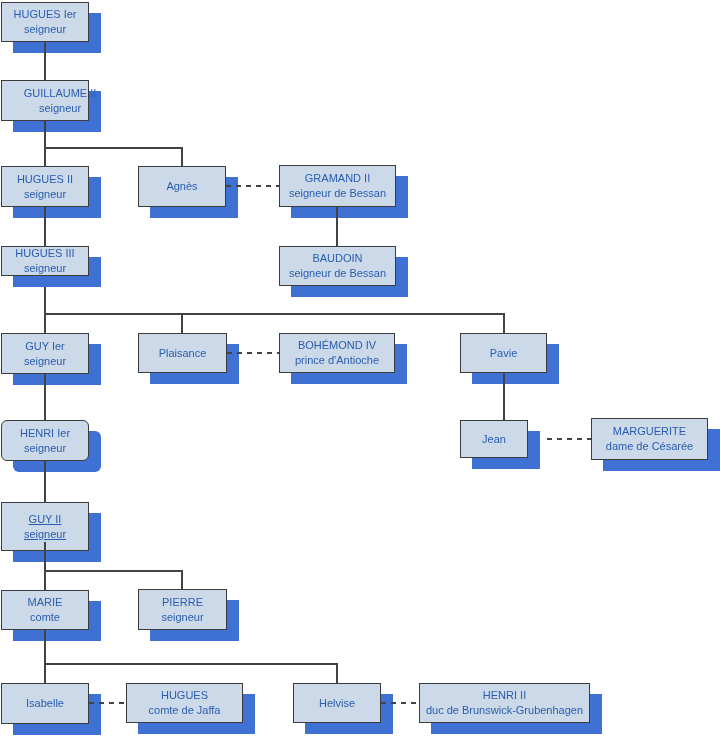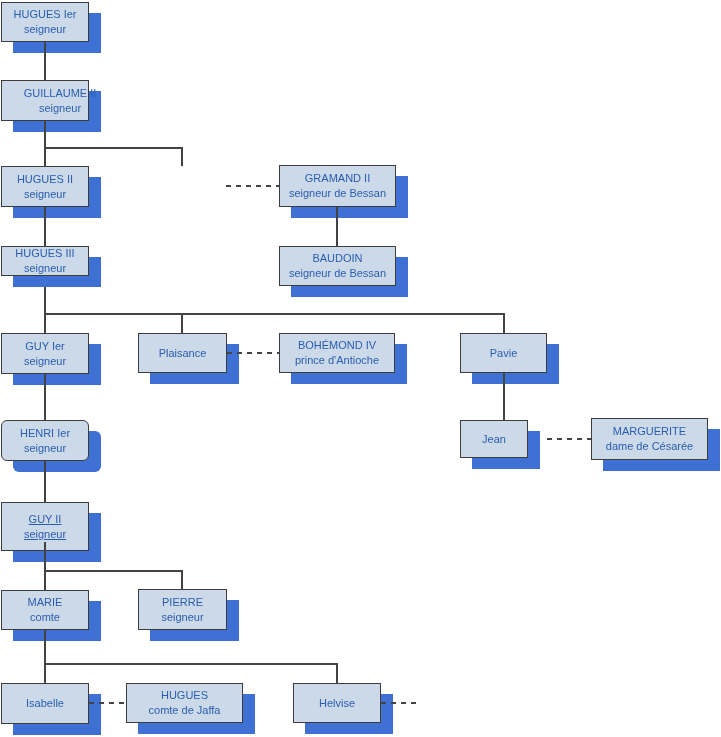--- a/index.html
+++ b/index.html
@@ -29,20 +29,24 @@
       <span>HUGUES Ier</span>
       <span>seigneur</span>
     </div>
     <div class="node" style="left: 1px; top: 80px; width: 88px; height: 41px; padding-left: 32px;">
       <span>GUILLAUME II</span>
       <span>seigneur</span>
     </div>
     <div class="node" style="left: 1px; top: 166px; width: 88px; height: 41px;">
       <span>HUGUES II</span>
       <span>seigneur</span>
+    </div>
+    <div class="node" style="left: 138px; top: 166px; width: 88px; height: 41px;">
+      <span>Agnès</span>
+
     </div>
     <div class="node" style="left: 279px; top: 165px; width: 117px; height: 42px;">
       <span>GRAMAND II</span>
       <span>seigneur de Bessan</span>
     </div>
     <div class="node" style="left: 1px; top: 246px; width: 88px; height: 30px;">
       <span>HUGUES III</span>
       <span>seigneur</span>
     </div>
     <div class="node" style="left: 279px; top: 246px; width: 117px; height: 40px;">
@@ -94,20 +98,24 @@
 
     </div>
     <div class="node" style="left: 126px; top: 683px; width: 117px; height: 40px;">
       <span>HUGUES</span>
       <span>comte de Jaffa</span>
     </div>
     <div class="node" style="left: 293px; top: 683px; width: 88px; height: 40px;">
       <span>Helvise</span>
 
     </div>
+    <div class="node" style="left: 419px; top: 683px; width: 171px; height: 40px;">
+      <span>HENRI II</span>
+      <span>duc de Brunswick-Grubenhagen</span>
+    </div>
     <div class="line solid-v" style="left: 44px; top: 42px; height: 38px;"></div>
     <div class="line solid-v" style="left: 44px; top: 121px; height: 45px;"></div>
     <div class="line solid-h" style="left: 44px; top: 147px; width: 139px;"></div>
     <div class="line solid-v" style="left: 181px; top: 147px; height: 19px;"></div>
     <div class="line solid-v" style="left: 44px; top: 207px; height: 39px;"></div>
     <div class="line solid-v" style="left: 336px; top: 207px; height: 39px;"></div>
     <div class="line solid-v" style="left: 44px; top: 287px; height: 46px;"></div>
     <div class="line solid-h" style="left: 44px; top: 313px; width: 461px;"></div>
     <div class="line solid-v" style="left: 181px; top: 313px; height: 20px;"></div>
     <div class="line solid-v" style="left: 503px; top: 313px; height: 20px;"></div>

